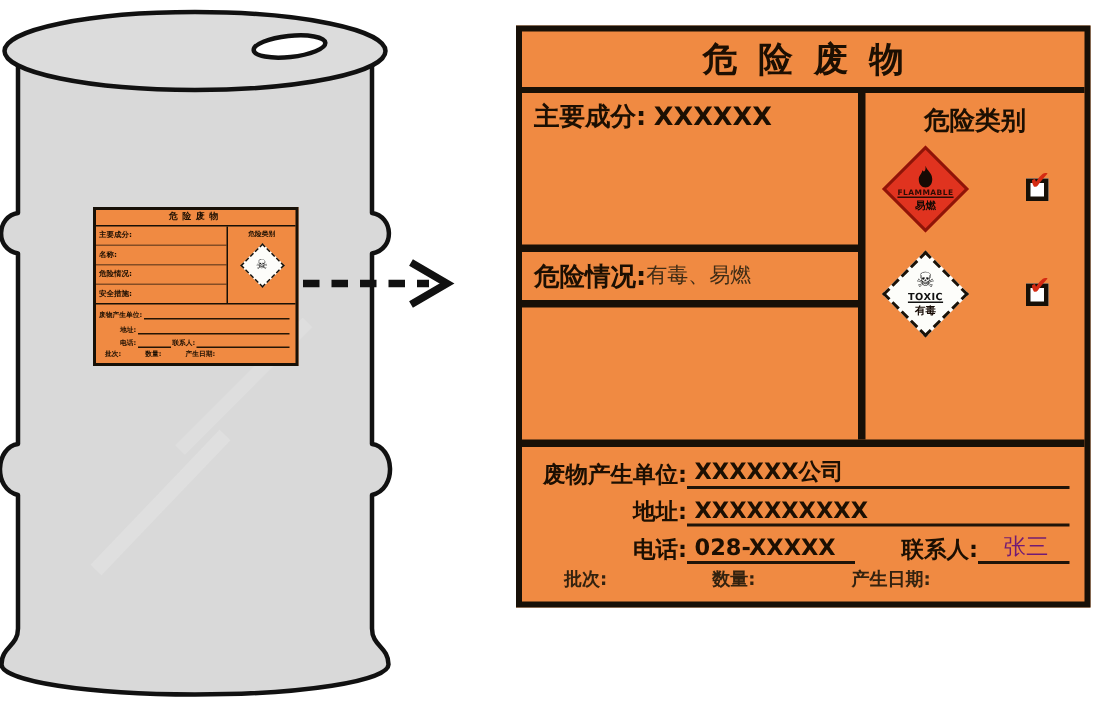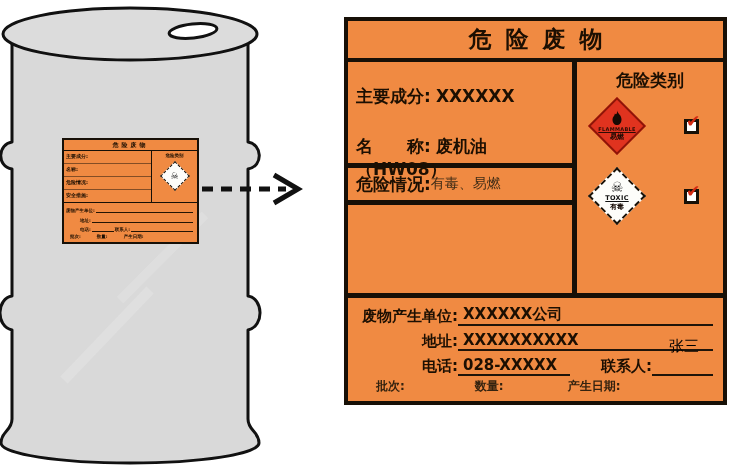--- a/index.html
+++ b/index.html
@@ -42,21 +42,21 @@
 
   
   .big-label { position:absolute; left:344px; top:17px; width:383px; height:388px;
     background:#f08a42; border:4px solid #171007; display:flex; flex-direction:column;
     color:#1c0f02; }
   .bl-title { height:41px; border-bottom:4px solid #171007; display:flex;
     align-items:center; justify-content:center; font-size:23px; font-weight:bold; }
   .bl-title span { letter-spacing:14px; margin-right:-14px; }
   .bl-mid { height:236px; border-bottom:5px solid #171007; display:flex; }
   .bl-left { flex:1; border-right:5px solid #171007; display:flex; flex-direction:column; }
-  .bl-sec1 { height:106px; border-bottom:5px solid #171007; padding:23px 0 0 8px; }
+  .bl-sec1 { height:106px; border-bottom:5px solid #171007; padding:4px 0 0 8px; }
   .line2 { margin-top:27px; }
   .bl-sec2 { height:37px; border-bottom:5px solid #171007; display:flex; align-items:center; padding-left:8px; }
   .bl-sec3 { flex:1; padding:10px 0 0 8px; }
   .lab { font-size:17px; font-weight:bold; }
   .val { font-size:17px; font-weight:bold; }
   .val-soft { font-size:14px; font-weight:normal; color:#3f2c16; }
 
   .bl-right { width:146px; display:flex; flex-direction:column; padding-top:7px; }
   .cat-header { text-align:center; font-size:17px; font-weight:bold; }
   .cat-row { display:flex; align-items:center; justify-content:space-between;
@@ -82,21 +82,21 @@
   .chk { position:absolute; left:-1px; top:-9px; font-size:17px; font-weight:bold;
     color:#d42a12; line-height:1; }
 
   .bl-foot { flex:1; padding:3px 10px 0 6px; font-size:15px; font-weight:bold; }
   .f-row { display:flex; align-items:flex-end; height:25px; }
   .f-lab { width:104px; text-align:right; white-space:nowrap; }
   .f-under { flex:1; border-bottom:2px solid #1f1409; display:flex; align-items:flex-end; }
   .f-val { padding:0 2px 0 5px; white-space:nowrap; }
   .f-under.phone { flex:0 0 112px; }
   .f-lab2 { width:76px; text-align:right; white-space:nowrap; margin-left:6px; }
-  .f-under.contact .f-val { margin:18px auto; font-weight:normal; color:#000000; }
+  .f-under.contact .f-val { margin:0 auto; font-weight:normal; color:#701a75; }
   .f-small { display:flex; align-items:center; height:21px; font-size:12px;
     color:#33220f; font-weight:bold; }
   .f-small span:nth-child(1) { margin-left:22px; }
   .f-small span:nth-child(2) { margin-left:70px; }
   .f-small span:nth-child(3) { margin-left:64px; }
 </style>
 </head>
 <body>
 
 <div class="stage">
@@ -168,24 +168,20 @@
       <span>危险废物</span>
     </div>
 
     <div class="bl-mid">
       <div class="bl-left">
         <div class="bl-sec1">
           <div class="line1">
             <span class="lab">主要成分:</span>
             <span class="val">XXXXXX</span>
           </div>
-          <div class="line2">
-            <span class="lab">名　　称:</span>
-            <span class="val">废机油（HW08）</span>
-          </div>
         </div>
         <div class="bl-sec2">
           <span class="lab">危险情况:</span>
           <span class="val-soft">有毒、易燃</span>
         </div>
       </div>
 
       <div class="bl-right">
         <div class="cat-header">危险类别</div>
 

